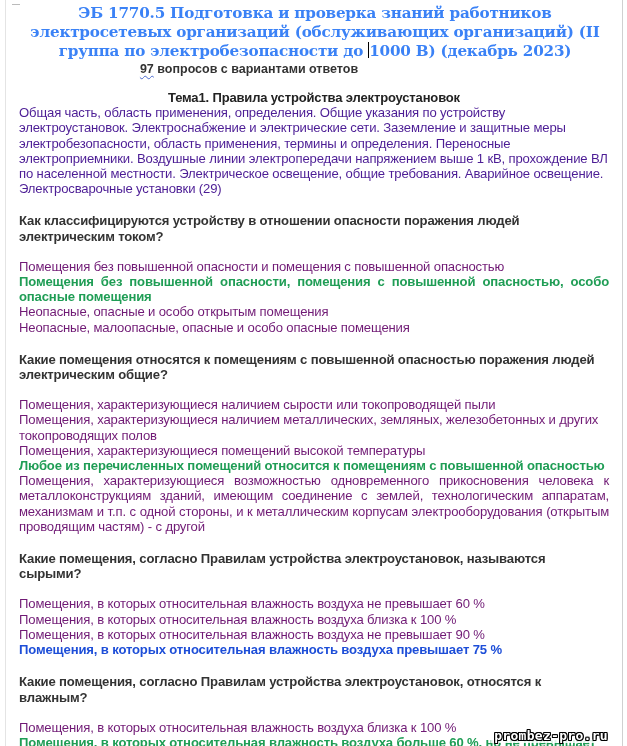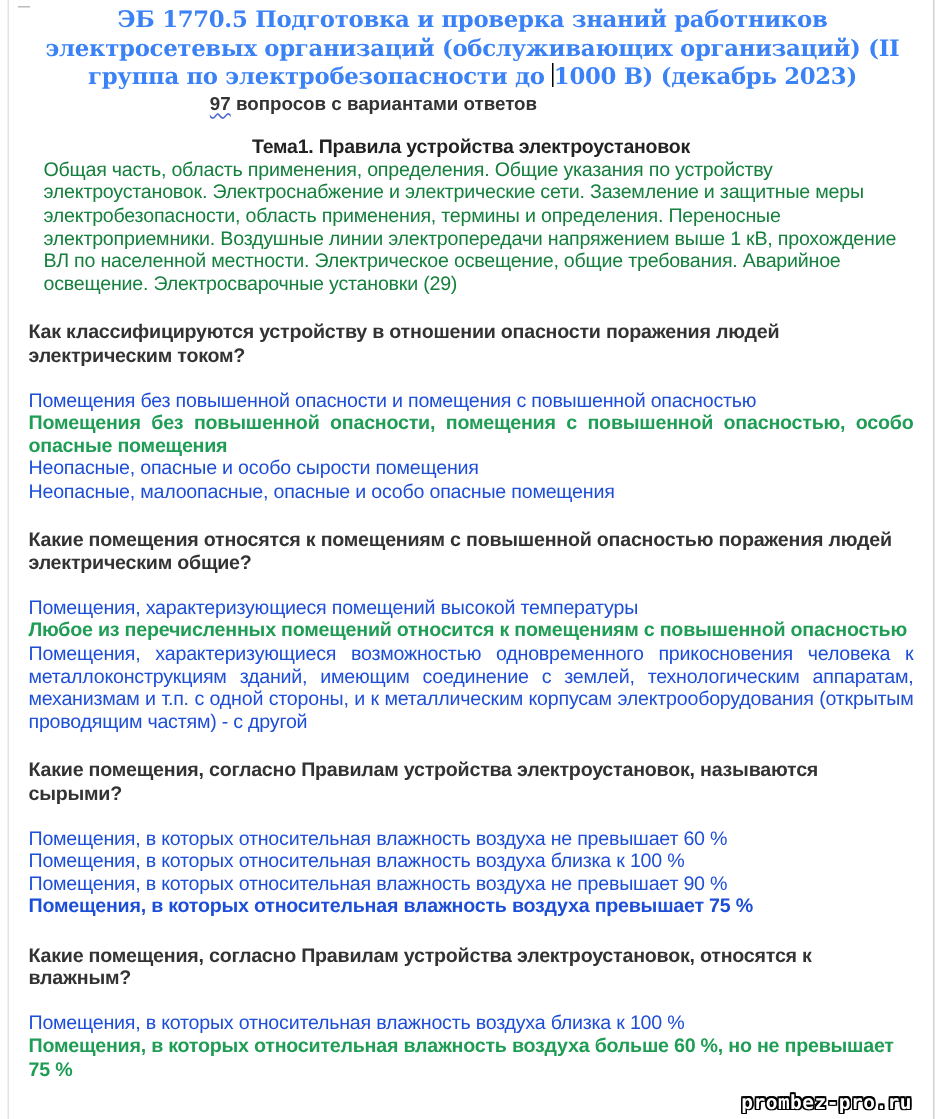--- a/index.html
+++ b/index.html
@@ -78,34 +78,33 @@
     letter-spacing: -0.15px;
   }
   .topic-title {
     text-align: center;
     font-weight: bold;
     font-size: 13px;
     margin-left: 0;
     color: #222;
   }
   .topic-desc {
-    color: #15803d;
+    color: #4c1d95;
     margin-bottom: 17px;
-    margin-left: 10px;
   }
   .question {
     font-weight: bold;
     color: #333;
     margin-bottom: 15px;
   }
   .answers {
     margin-bottom: 17px;
   }
   .answer {
-    color: #1d4ed8;
+    color: #701a75;
   }
   .answer.justify {
     text-align: justify;
   }
   .answer.correct {
     color: #1f9d55;
     font-weight: bold;
   }
   .answer.correct.justify {
     text-align: justify;
@@ -139,28 +138,30 @@
 
 <div class="content">
   <div class="topic-title">Тема1. Правила устройства электроустановок</div>
   <div class="topic-desc">Общая часть, область применения, определения. Общие указания по устройству электроустановок. Электроснабжение и электрические сети. Заземление и защитные меры электробезопасности, область применения, термины и определения. Переносные электроприемники. Воздушные линии электропередачи напряжением выше 1 кВ, прохождение ВЛ по населенной местности. Электрическое освещение, общие требования. Аварийное освещение. Электросварочные установки (29)</div>
 
   <div>
     <div class="question">Как классифицируются устройству в отношении опасности поражения людей электрическим током?</div>
     <div class="answers">
       <div class="answer">Помещения без повышенной опасности и помещения с повышенной опасностью</div>
       <div class="answer correct justify" style="color: rgb(31, 157, 85);">Помещения без повышенной опасности, помещения с повышенной опасностью, особо опасные помещения</div>
-      <div class="answer">Неопасные, опасные и особо сырости помещения</div>
+      <div class="answer">Неопасные, опасные и особо открытым помещения</div>
       <div class="answer">Неопасные, малоопасные, опасные и особо опасные помещения</div>
     </div>
   </div>
 
   <div>
     <div class="question">Какие помещения относятся к помещениям с повышенной опасностью поражения людей электрическим общие?</div>
     <div class="answers">
+      <div class="answer">Помещения, характеризующиеся наличием сырости или токопроводящей пыли</div>
+      <div class="answer">Помещения, характеризующиеся наличием металлических, земляных, железобетонных и других токопроводящих полов</div>
       <div class="answer">Помещения, характеризующиеся помещений высокой температуры</div>
       <div class="answer correct" style="color: rgb(31, 157, 85);">Любое из перечисленных помещений относится к помещениям с повышенной опасностью</div>
       <div class="answer justify">Помещения, характеризующиеся возможностью одновременного прикосновения человека к металлоконструкциям зданий, имеющим соединение с землей, технологическим аппаратам, механизмам и т.п. с одной стороны, и к металлическим корпусам электрооборудования (открытым проводящим частям) - с другой</div>
     </div>
   </div>
 
   <div>
     <div class="question">Какие помещения, согласно Правилам устройства электроустановок, называются сырыми?</div>
     <div class="answers">
       <div class="answer">Помещения, в которых относительная влажность воздуха не превышает 60 %</div>

